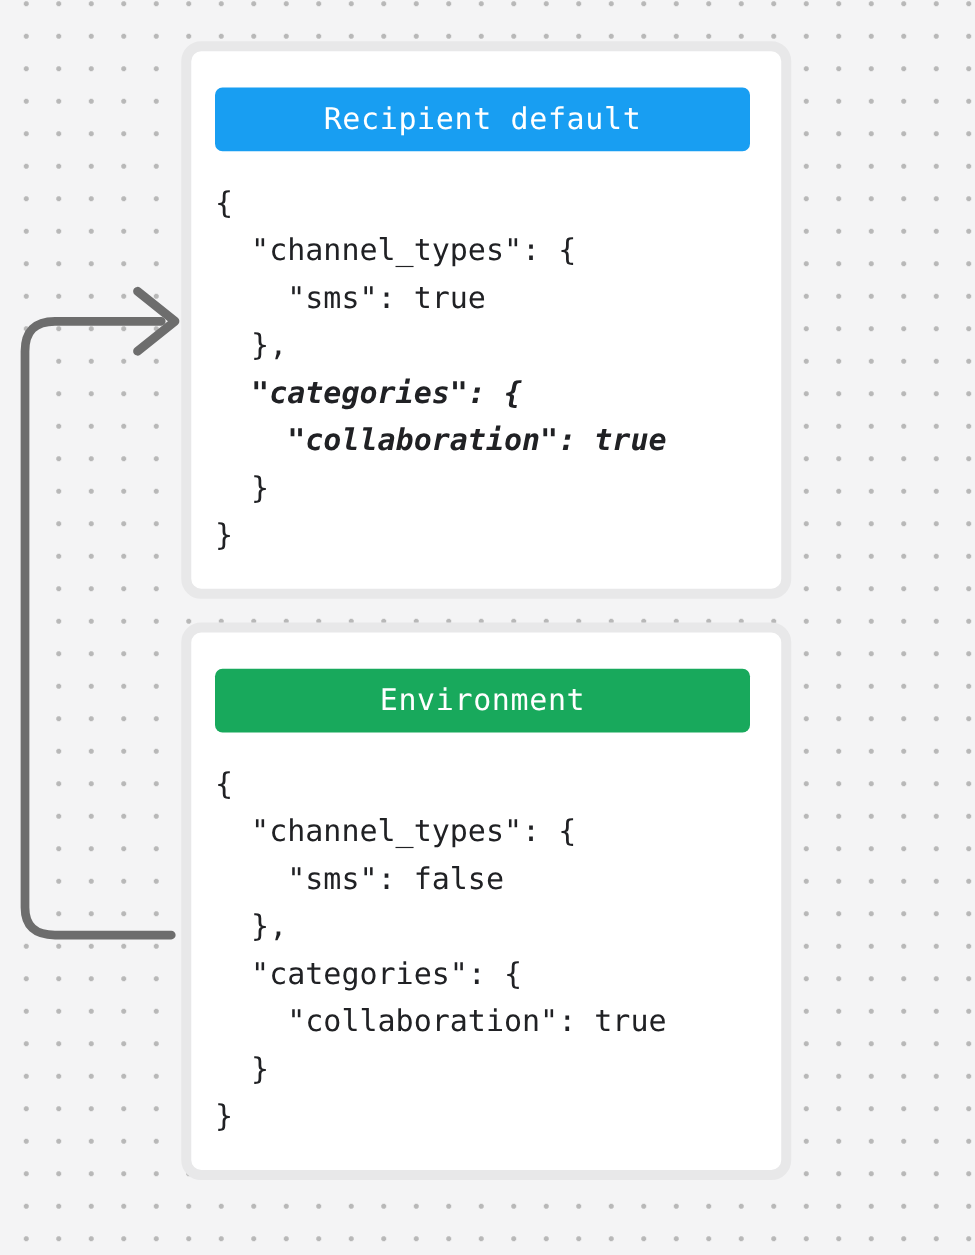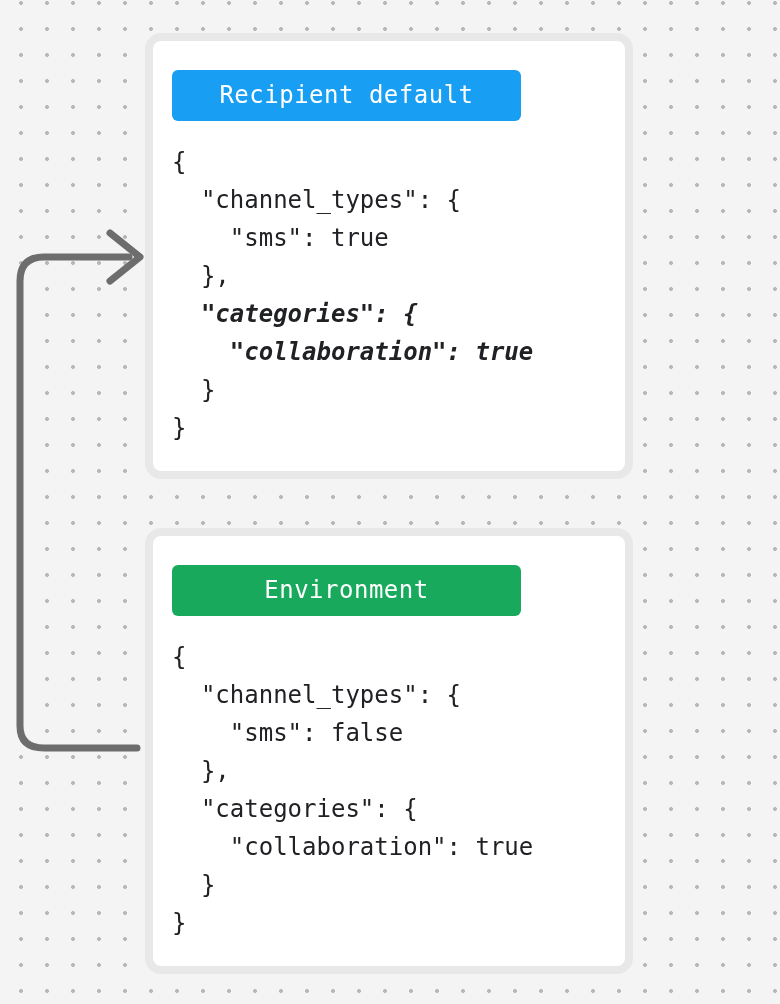--- a/index.html
+++ b/index.html
@@ -29,24 +29,24 @@
     position: absolute;
     left: 145px;
     width: 488px;
     height: 446px;
     box-sizing: border-box;
     background: #ffffff;
     border: 8px solid #e8e8e9;
     border-radius: 16px;
   }
   .card-top { top: 33px; }
-  .card-bottom { top: 528px; }
+  .card-bottom { top: 498px; }
   .card-header {
     margin: 29px 0 0 19px;
-    width: 349px;
+    width: 428px;
     height: 51px;
     line-height: 51px;
     border-radius: 6px;
     text-align: center;
     color: #ffffff;
     font-size: 24px;
     font-weight: 500;
     letter-spacing: 0.5px;
   }
   .code {

